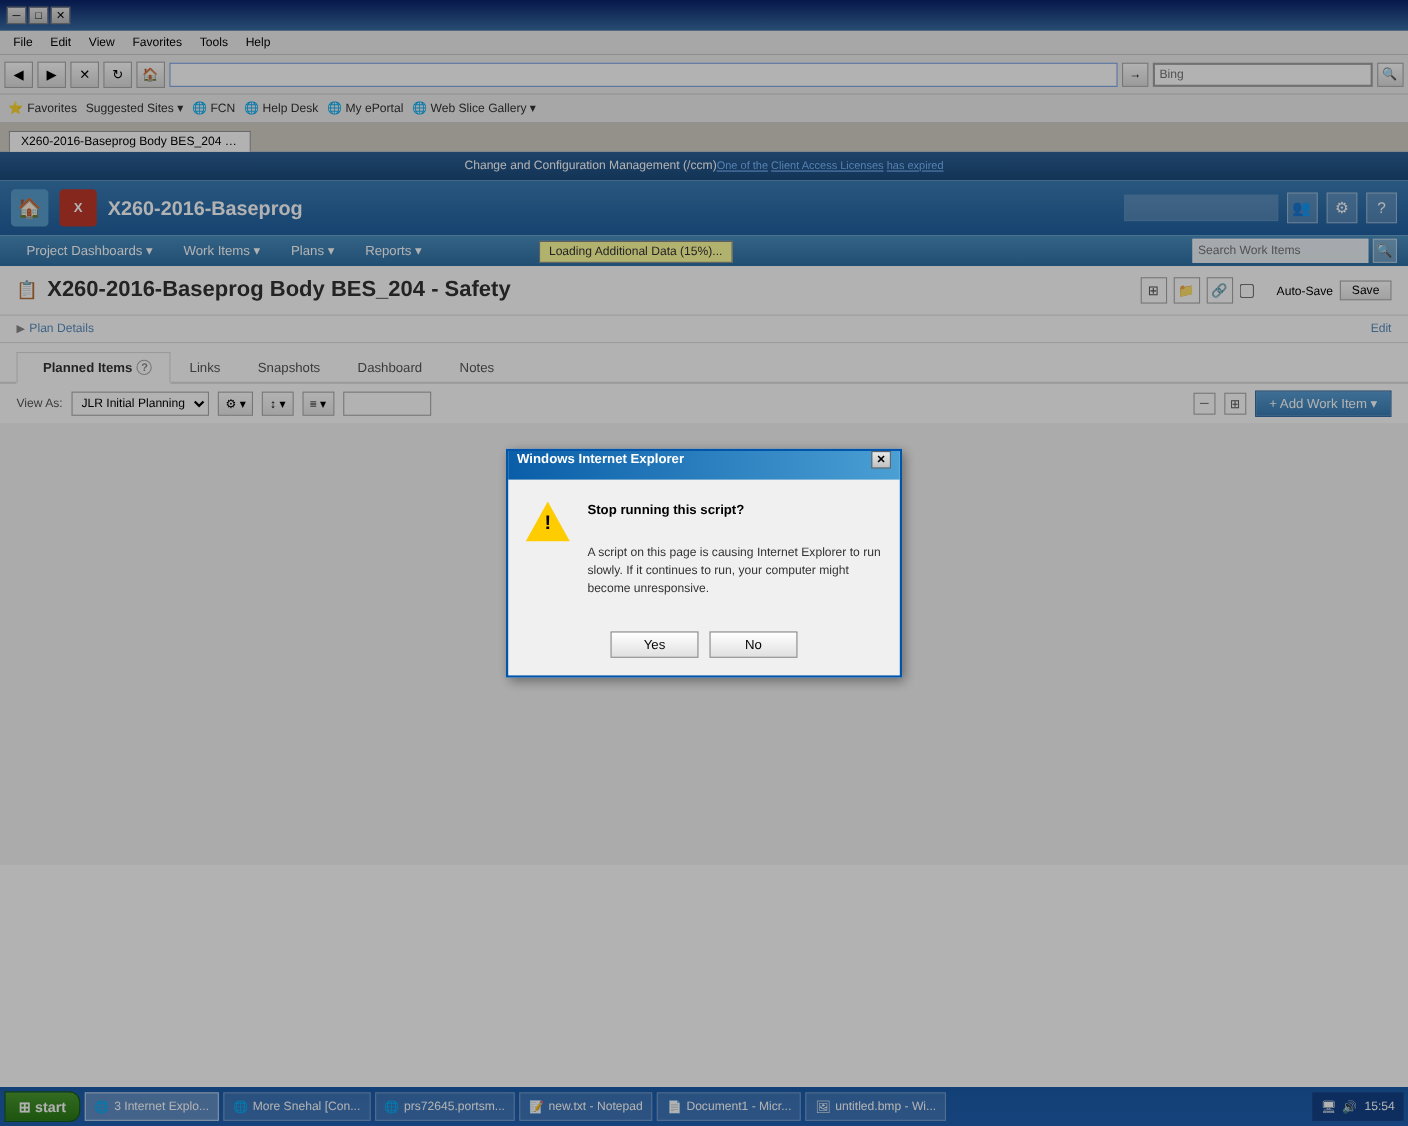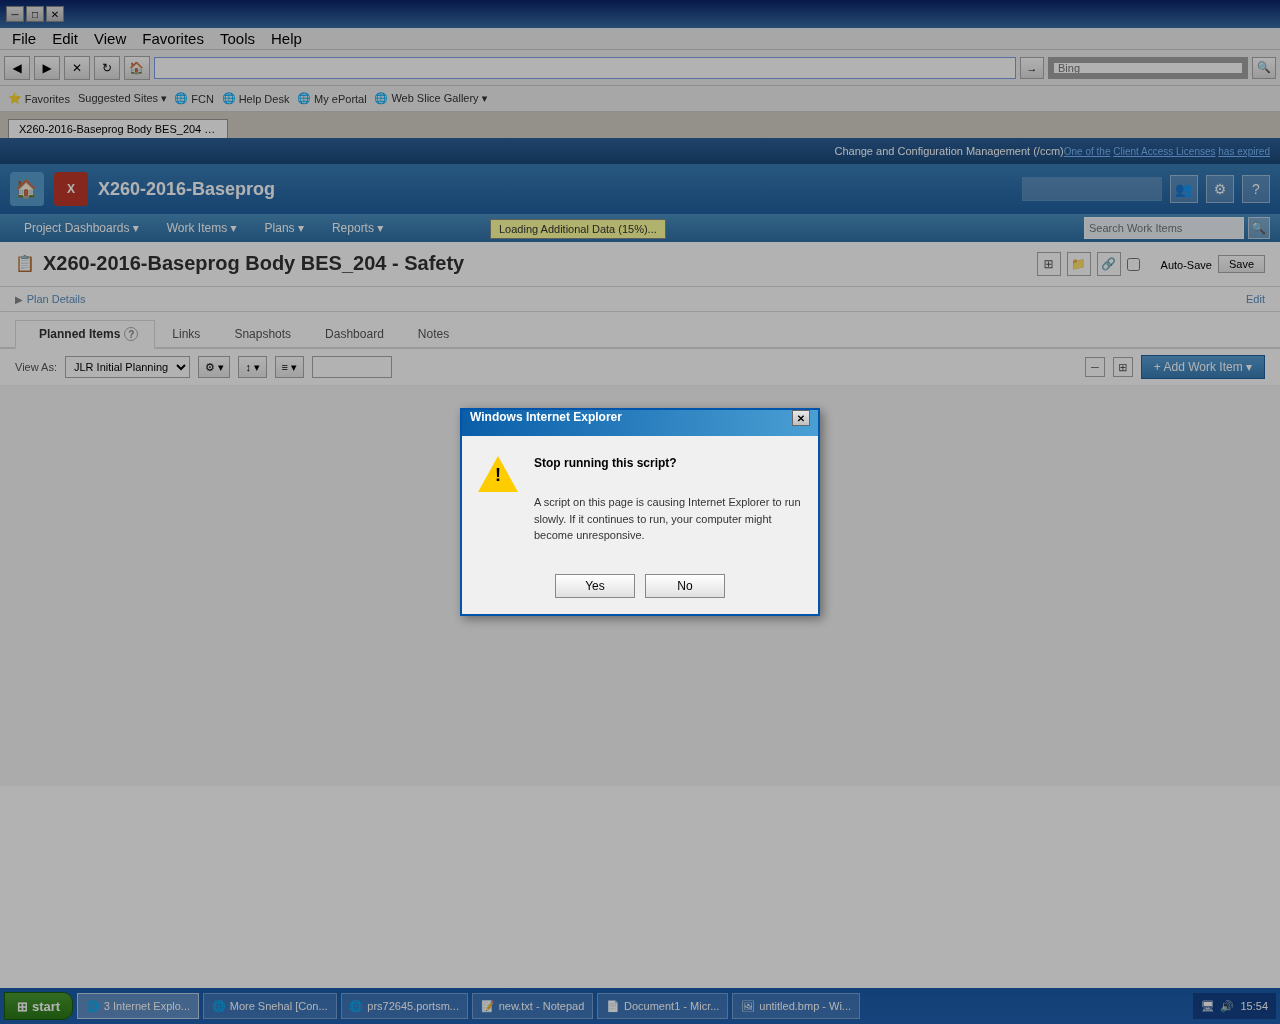--- a/index.html
+++ b/index.html
@@ -27,21 +27,21 @@
 
     
     .menu-bar {
       background: #f0f0f0;
       height: 22px;
       display: flex;
       align-items: center;
       padding: 0 4px;
       border-bottom: 1px solid #ccc;
     }
-    .menu-item { padding: 2px 8px; font-size: 15px; cursor: pointer; }
+    .menu-item { padding: 2px 8px; font-size: 11px; cursor: pointer; }
 
     
     .toolbar {
       background: #f0f0f0;
       height: 36px;
       display: flex;
       align-items: center;
       padding: 0 4px;
       gap: 4px;
       border-bottom: 1px solid #ccc;
@@ -63,21 +63,21 @@
     }
     .go-btn {
       width: 24px; height: 22px;
       background: linear-gradient(to bottom, #fff, #ddd);
       border: 1px solid #aaa;
       display: flex; align-items: center; justify-content: center;
       cursor: pointer; font-size: 11px;
     }
     .bing-search {
       width: 200px; height: 22px;
-      border: 6px solid #a3a3a3;
+      border: 2px solid #a3a3a3;
       padding: 0 4px;
       font-size: 11px;
     }
 
     
     .favorites-bar {
       background: #f0f0f0;
       height: 26px;
       display: flex;
       align-items: center;
@@ -115,21 +115,21 @@
       height: 100%;
       background: white;
     }
 
     
     .ccm-topbar {
       background: linear-gradient(to bottom, #2e6099, #1a4a7a);
       height: 26px;
       display: flex;
       align-items: center;
-      justify-content: flex-end;
+      justify-content: center;
       padding: 0 10px;
       color: white;
       font-size: 11px;
     }
     .ccm-topbar-right { font-size: 10px; color: #ccc; }
     .ccm-topbar-right span { color: #7abaff; text-decoration: underline; cursor: pointer; }
 
     
     .ccm-header {
       background: linear-gradient(to bottom, #3a7db5, #2060a0);

